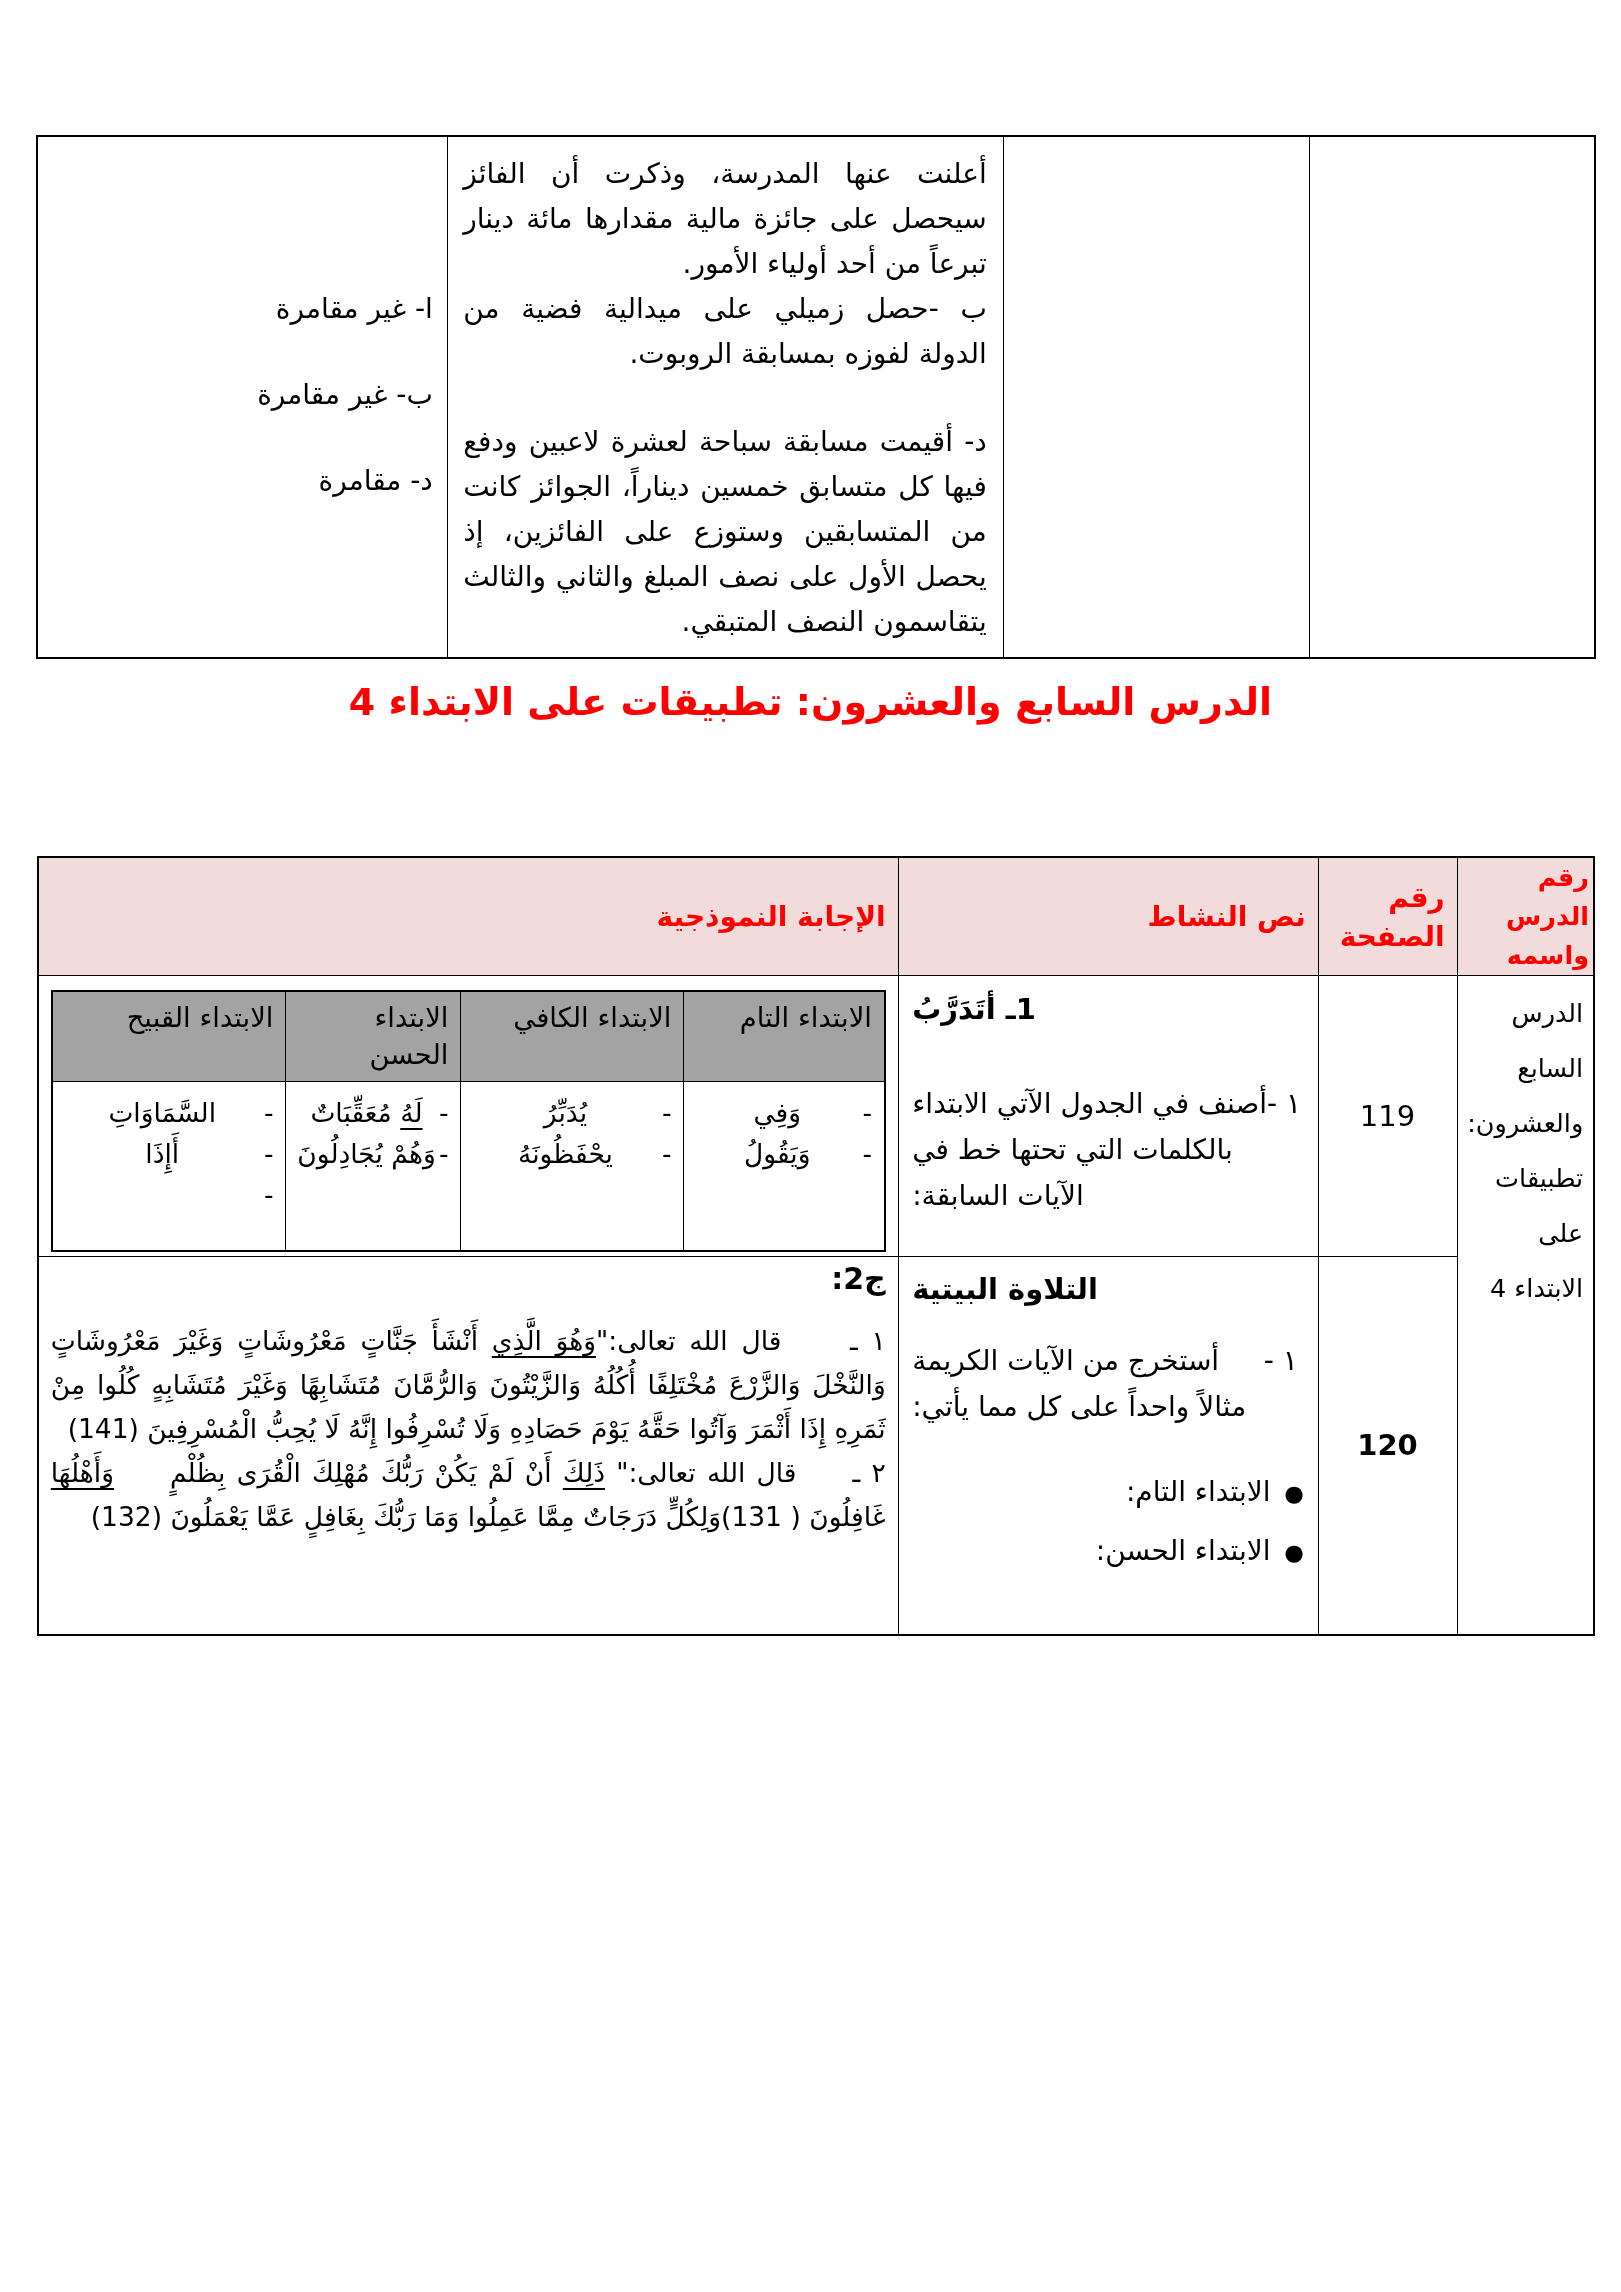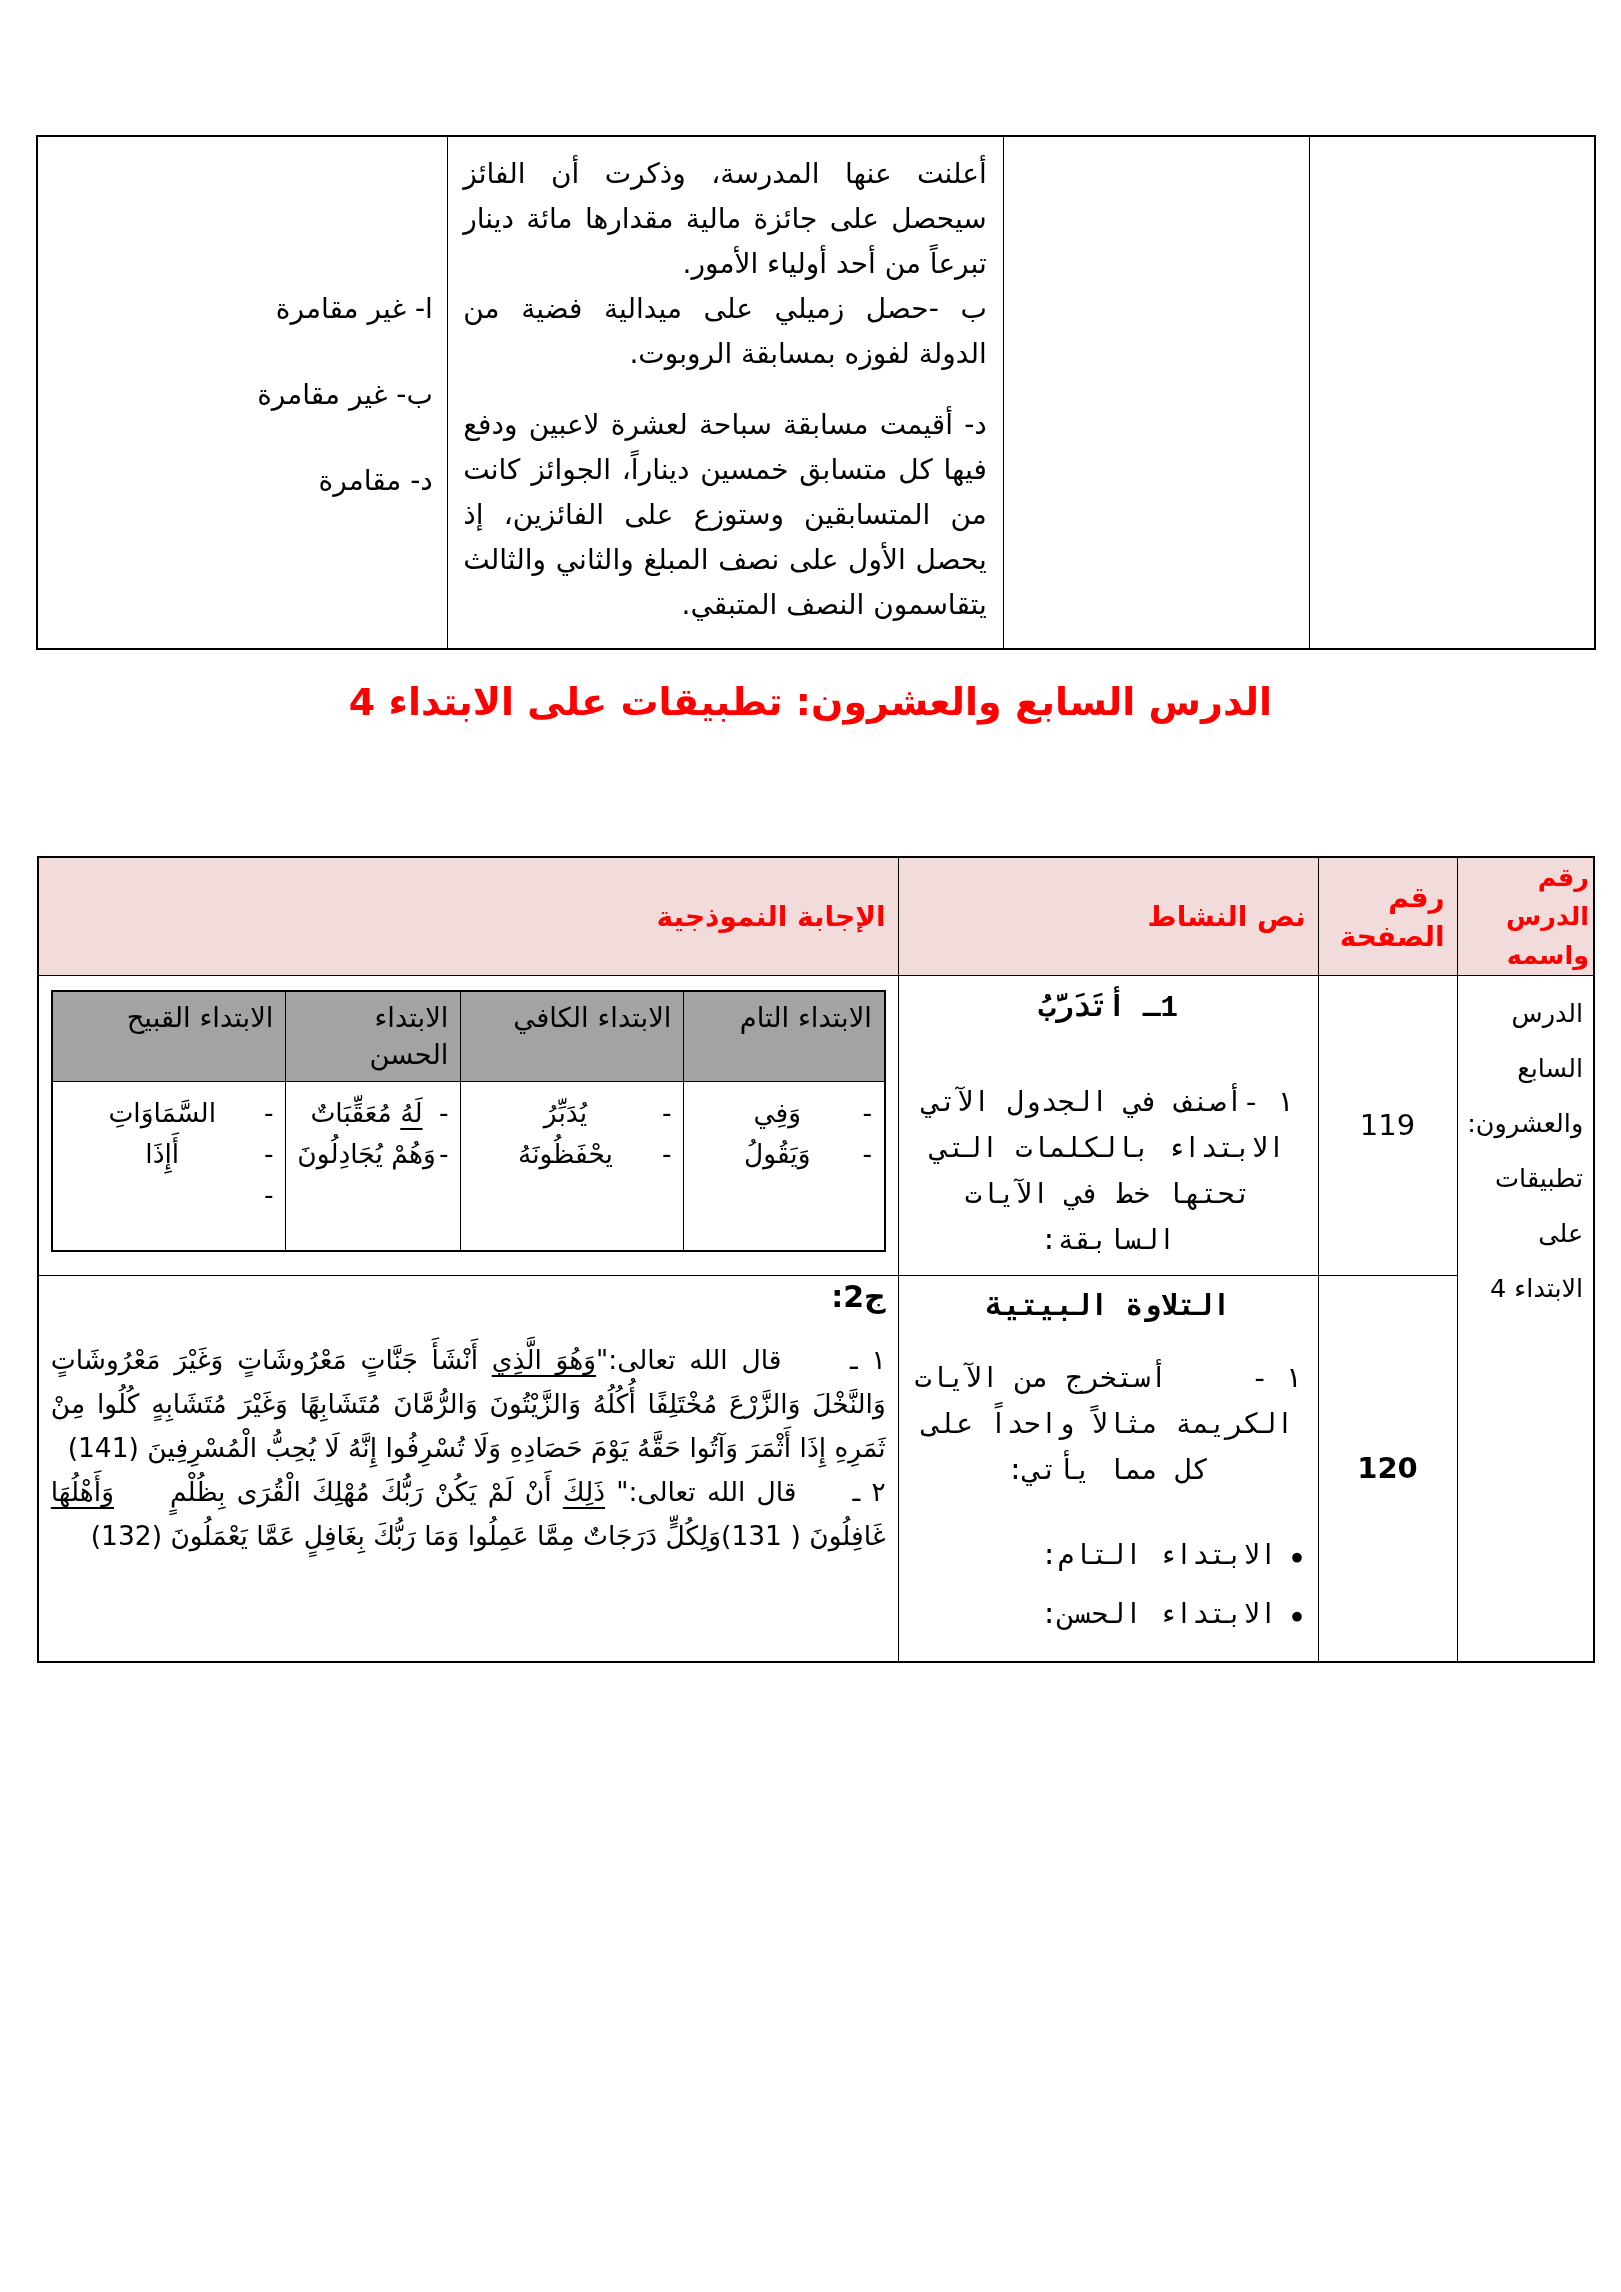--- a/index.html
+++ b/index.html
@@ -24,21 +24,21 @@
   .top-table td {
     border: 1px solid var(--table-border, #000);
     vertical-align: top;
   }
   .top-table tr { height: 513px; border-radius: 20px; }
   .tt-text {
     padding: 13.7px 15.7px;
     font-size: 28px; line-height: 45px;
     text-align: justify;
   }
-  .tt-text .para3 { margin-top: 26px; }
+  .tt-text .para3 { margin-top: 43px; }
   .tt-answers { padding: 149px 13.7px 0 7.8px; font-size: 28px; line-height: 45px; text-align: right; }
   .tt-answers .ans-item { margin-bottom: 41px; }
 
   
   .lesson-heading {
     position: absolute; top: 680px; left: 0;
     width: 100%;
     text-align: center;
     color: var(--accent-red, #f00);
     font-size: 38px; font-weight: bold;
@@ -67,23 +67,23 @@
 
   .cell-lesson {
     vertical-align: top; text-align: right;
     padding: 9.8px 9.8px;
     font-size: 25.5px; line-height: 55px;
   }
   .cell-page { text-align: center; vertical-align: middle; font-size: 29px; }
   .cell-page.bold { font-weight: bold; }
 
   .cell-activity {
-    vertical-align: top; text-align: center;
+    vertical-align: top; text-align: left;
     padding: 9.8px 13.7px;
-    font-size: 28px; line-height: 46px; font-family: Liberation Mono, monospace;
+    font-size: 28px; line-height: 46px;
   }
   .act-title { font-weight: bold; font-size: 29px; }
   .act-text-1 { margin-top: 49px; }
   .act-text-2 { margin-top: 25.5px; }
   .bullet-list { margin-top: 39px; }
   .bullet-item { display: flex; align-items: baseline; margin-bottom: 11.8px; }
   .bullet-item .bullet { font-size: 22.5px; margin-left: 13.7px; flex: 0 0 auto; }
 
   .cell-answer { vertical-align: top; text-align: right; padding: 3.9px 11.8px; }
 

